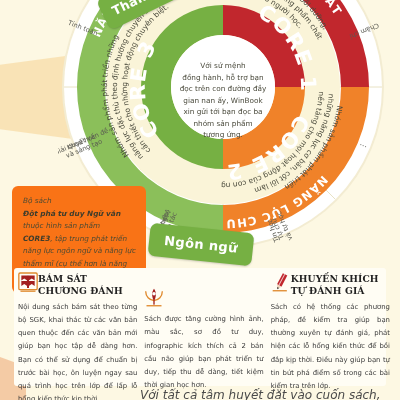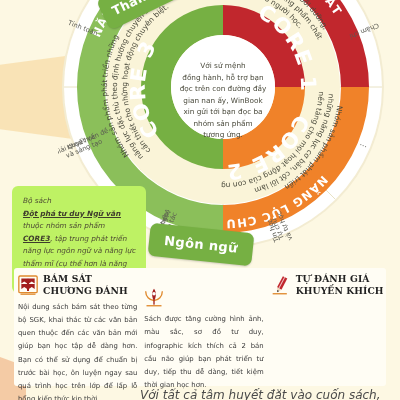--- a/index.html
+++ b/index.html
@@ -39,35 +39,35 @@
     transform:rotate(-26deg);
   }
   .tag-ngon{
     left:149px;top:228px;width:104px;height:33px;font-size:13px;
     transform:rotate(6deg);
   }
 
   
   .callout{
     position:absolute;left:12px;top:186px;width:134px;
-    background:#bef264;border-radius:6px;padding:9px 10px 10px 11px;
+    background:#f97316;border-radius:6px;padding:9px 10px 10px 11px;
     box-sizing:border-box;color:#4d4a33;font-size:7.3px;line-height:1.72;
     font-style:italic;
   }
-  .callout b{font-style:italic;font-weight:bold;color:#3f3d2c;text-decoration:underline;}
+  .callout b{font-style:italic;font-weight:bold;color:#3f3d2c;}
 
   
   .panel{
     position:absolute;left:14px;top:268px;width:372px;height:118px;
     background:#fffdf4;border-radius:3px;
   }
   .cols{position:absolute;left:18px;top:272px;width:372px;display:flex;gap:7px;}
   .col{width:120px;}
   .col.c2{margin-top:15px;}
-  .chead{display:flex;align-items:flex-end;gap:5px;margin-bottom:4px;}
+  .chead{display:flex;align-items:flex-start;margin-bottom:4px;}
   .chead .ico{flex:0 0 auto;width:20px;height:22px;}
   .chead .htxt{
     font-family:"DejaVu Serif","Liberation Serif",serif;
     font-weight:bold;font-size:9.2px;line-height:1.28;color:#222;
     letter-spacing:.1px;padding-top:1px;
   }
   .cbody{font-size:6.9px;line-height:1.92;color:#3a3a3a;text-align:justify;}
 
   .footnote{
     position:absolute;left:140px;top:386px;width:250px;
@@ -232,21 +232,21 @@
   <div class="tag tag-tham">
     <span>Thẩm mĩ</span>
   </div>
   <div class="tag tag-ngon">
     <span>Ngôn ngữ</span>
   </div>
 
   <div class="callout">
     <div>Bộ sách</div>
     <div><b>Đột phá tư duy Ngữ văn</b></div>
-    <div>thuộc nhóm sản phẩm</div>
+    <div>thuộc hình sản phẩm</div>
     <div><b>CORE3</b><span>, tập trung phát triển năng lực ngôn ngữ và năng lực thẩm mĩ (cụ thể hơn là năng lực văn học) ở người học.</span></div>
   </div>
 
   <div class="panel"></div>
 
   <div class="cols">
 
     <div class="col c1">
       <div class="chead">
         <span class="ico">
@@ -292,23 +292,24 @@
             <g transform="rotate(28 12 12)">
               <rect x="9" y="1.5" width="6" height="15" fill="#c1272d"></rect>
               <rect x="10.9" y="1.5" width="1.1" height="15" fill="#fff" opacity=".75"></rect>
               <polygon points="9,16.5 15,16.5 12,21.5" fill="#f0d8bd"></polygon>
               <polygon points="10.6,19.2 13.4,19.2 12,21.5" fill="#3a3a3a"></polygon>
             </g>
             <rect x="2" y="21.5" width="17" height="1.6" fill="#e08a2e"></rect>
           </svg>
         </span>
         <div class="htxt">
+          <div>KHUYẾN KHÍCH</div>
           <div>TỰ ĐÁNH GIÁ</div>
-          <div>KHUYẾN KHÍCH</div>
         </div>
       </div>
+      <div class="cbody">Sách có hệ thống các phương pháp, đề kiểm tra giúp bạn thường xuyên tự đánh giá, phát hiện các lỗ hổng kiến thức để bồi đắp kịp thời. Điều này giúp bạn tự tin bứt phá điểm số trong các bài kiểm tra trên lớp.</div>
     </div>
 
   </div>
 
   <div class="footnote">Với tất cả tâm huyết đặt vào cuốn sách, chúng tôi tin rằng cuốn sách sẽ</div>
 
 </div>
 
 </body></html>

